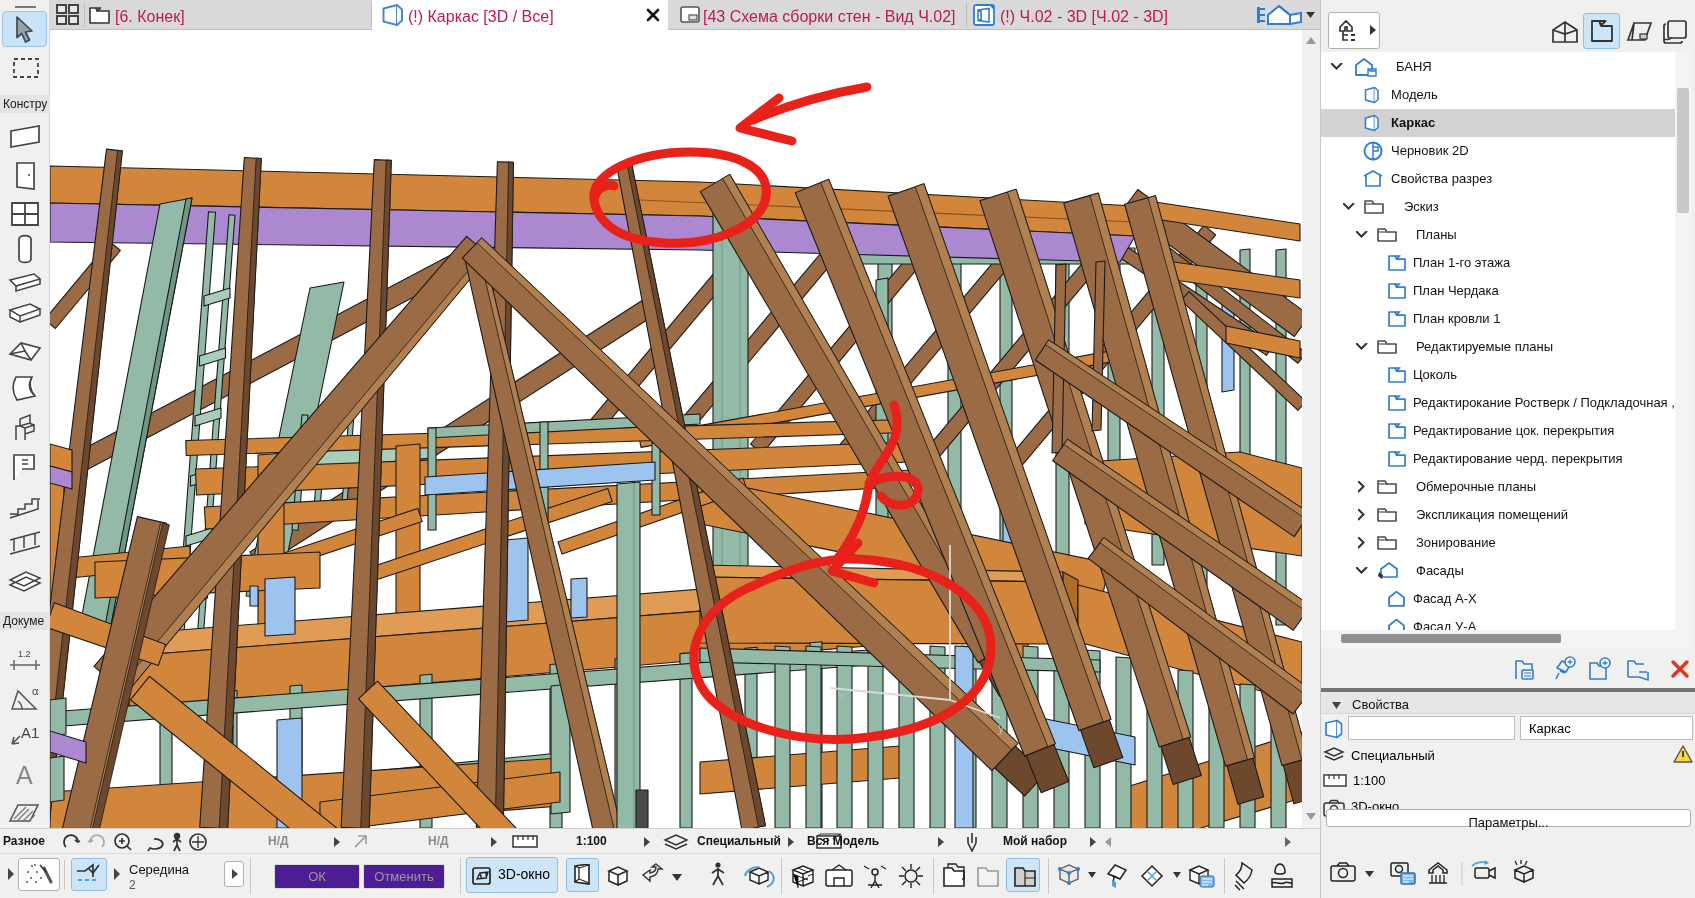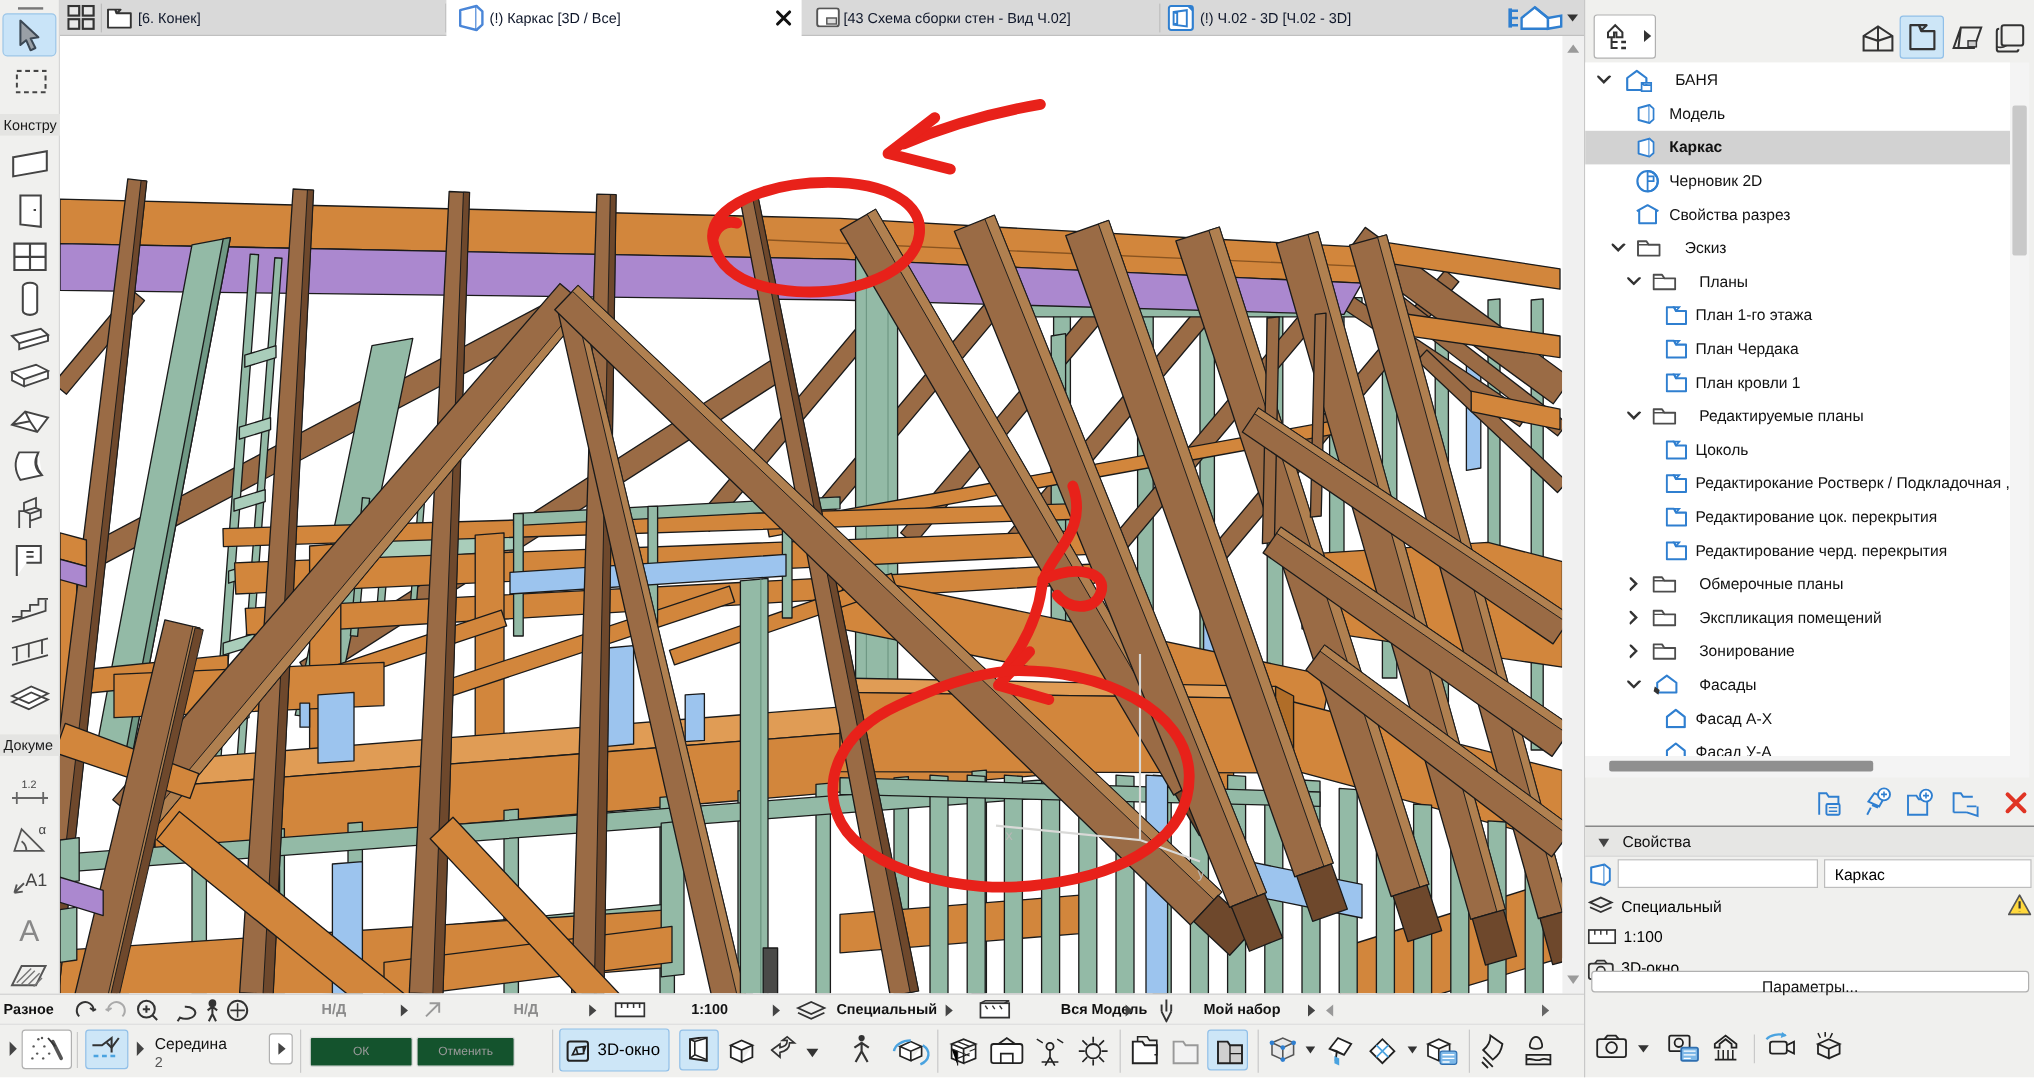--- a/index.html
+++ b/index.html
@@ -1,39 +1,39 @@
 <!DOCTYPE html>
 <html><head>
 <meta charset="utf-8">
 <style>
 * { margin:0; padding:0; box-sizing:border-box; }
 html,body { width:1695px; height:898px; overflow:hidden; font-family:"Liberation Sans", sans-serif; }
 #app { position:relative; width:1695px; height:898px; background:#fff; }
 .abs { position:absolute; }
 
 #tabbar { left:50px; top:0; width:1270px; height:30px; background:#d9d9d9; border-bottom:1px solid #c0c0c0;}
-.tab { position:absolute; top:0; height:30px; font-size:12px; color:#0f172a; }
+.tab { position:absolute; top:0; height:30px; font-size:16px; color:#be185d; }
 .tabsep { position:absolute; top:3px; height:24px; width:1px; background:#bdbdbd; }
 
 #ltoolbar { left:0; top:0; width:50px; height:828px; background:#f0f0ee; border-right:1px solid #d6d6d6;padding-left:28px; }
 .tlabel { position:absolute; left:0; width:50px; font-size:12px; color:#1a1a1a; background:#e4e4e2; padding:2px 0 2px 3px; white-space:nowrap; overflow:hidden; }
 .ticon { position:absolute; left:8px; width:34px; height:30px; }
 
 #viewport { left:50px; top:30px; width:1252px; height:798px; background:#ffffff; overflow:hidden;}
 #vscroll { left:1302px; top:30px; width:18px; height:798px; background:#f0f0f0; }
 
 #statusbar { left:0; top:828px; width:1320px; height:25px; background:#f0f0ee; border-top:1px solid #d0d0d0; font-size:12px; color:#111;font-weight:bold; }
 
 #btoolbar { left:0; top:853px; width:1320px; height:45px; background:#f0f0ee; border-top:1px solid #dcdcdc; font-size:13px; }
 
 #rpanel { left:1320px; top:0; width:375px; height:898px; background:#f0f0ee; border-left:1px solid #c8c8c8; }
 .tree { position:absolute; left:0; top:52px; width:354px; height:578px; background:#fff; font-size:13px; color:#111; }
 .trow { position:absolute; left:0; width:354px; height:28px; line-height:28px; white-space:nowrap; }
 .btn { position:absolute; background:#fff; border:1px solid #b0b0b0; border-radius:3px; }
-.gray-btn { position:absolute; background:#14532d; border:1px solid #dcdcdc; border-radius:2px; color:#9a9a9a; text-align:center; font-size:10px; }
+.gray-btn { position:absolute; background:#4c1d95; border:1px solid #dcdcdc; border-radius:2px; color:#9a9a9a; text-align:center; font-size:13px;margin-left:16px; }
 .blue-btn { position:absolute; background:#cde6f7; border:1px solid #90bfe8; border-radius:3px; }
 .seph { position:absolute; width:1px; background:#c9c9c9; }
 svg text { font-family:"Liberation Sans",sans-serif; }
 </style>
 </head>
 <body>
 <div id="app">
 
 <div id="viewport" class="abs">
 <svg width="1252" height="798" viewBox="50 30 1252 798">
@@ -423,21 +423,21 @@
         <path d="M2 7 L13 2 L24 7 L13 12 Z M2 11 L13 16 L24 11" fill="none" stroke="#333" stroke-width="1.5"></path>
       </svg>
   <span class="abs" style="left:697px;top:5px;">Специальный</span>
   <svg class="abs" style="left:786px;top:7px" width="10" height="12">
         <path d="M2 1 l6 5 -6 5 z" fill="#444"></path>
       </svg>
   <svg class="abs" style="left:816px;top:4px" width="26" height="18" viewBox="0 0 26 18">
         <rect x="1" y="3" width="24" height="12" fill="#fff" stroke="#333" stroke-width="1.5"></rect>
         <path d="M1 3 l4 -2 h20 l-4 2 M5 5 l2 3 m4 -3 l2 3 m4 -3 l2 3" stroke="#333" stroke-width="1.2" fill="none"></path>
       </svg>
-  <span class="abs" style="left:884px;top:5px;">Вся Модель</span>
+  <span class="abs" style="left:807px;top:5px;">Вся Модель</span>
   <svg class="abs" style="left:936px;top:7px" width="10" height="12">
         <path d="M2 1 l6 5 -6 5 z" fill="#444"></path>
       </svg>
   <svg class="abs" style="left:964px;top:3px" width="16" height="20" viewBox="0 0 16 20">
         <path d="M8 1 v10 m-4 0 v-6 m8 6 v-6 M4 11 l4 8 4 -8" fill="none" stroke="#333" stroke-width="1.6"></path>
       </svg>
   <span class="abs" style="left:1003px;top:5px;">Мой набор</span>
   <svg class="abs" style="left:1088px;top:7px" width="10" height="12">
         <path d="M2 1 l6 5 -6 5 z" fill="#444"></path>
       </svg>
@@ -807,21 +807,21 @@
           <circle cx="57" cy="7" r="5" fill="#fff"></circle>
           <path d="M57 4.5 v5 M54.5 7 h5" stroke-width="1.3"></path>
       <path d="M77 24 V8 h7 l2 3 h7 v13 z"></path>
           <circle cx="92" cy="8" r="5" fill="#fff"></circle>
           <path d="M92 5.5 v5 M89.5 8 h5" stroke-width="1.3"></path>
       <path d="M115 22 V6 h6 l2 3 h8 M115 22 h11 M126 17 h8 m-8 5 l9 3 v-8"></path>
     </g>
     <path d="M160 7 L174 21 M174 7 L160 21" stroke="#e03424" stroke-width="3.4" stroke-linecap="round"></path>
   </svg>
 
-  <div class="abs" style="left:0;top:688px;width:375px;height:26px;background:#e6e6e4;border-top:1px solid #737373;border-bottom:1px solid #d8d8d8">
+  <div class="abs" style="left:0;top:688px;width:375px;height:26px;background:#e6e6e4;border-top:4px solid #737373;border-bottom:1px solid #d8d8d8">
     <svg class="abs" style="left:10px;top:9px" width="11" height="9">
           <path d="M1 1 h9 l-4.5 7 z" fill="#444"></path>
         </svg>
     <span class="abs" style="left:31px;top:5px;font-size:13px;color:#111">Свойства</span>
   </div>
   <svg class="abs" style="left:3px;top:719px" width="20" height="20" viewBox="0 0 20 20">
     <path d="M2 4 L13 1.5 L13 18.5 L2 16 Z" fill="#fff" stroke="#2f7fd0" stroke-width="1.7" stroke-linejoin="round"></path>
     <path d="M13 1.5 L17.5 5 L17.5 15 L13 18.5" fill="#fff" stroke="#2f7fd0" stroke-width="1.6" stroke-linejoin="round"></path>
   </svg>
   <div class="abs" style="left:27px;top:716px;width:167px;height:24px;background:#fff;border:1px solid #bdbdbd"></div>

